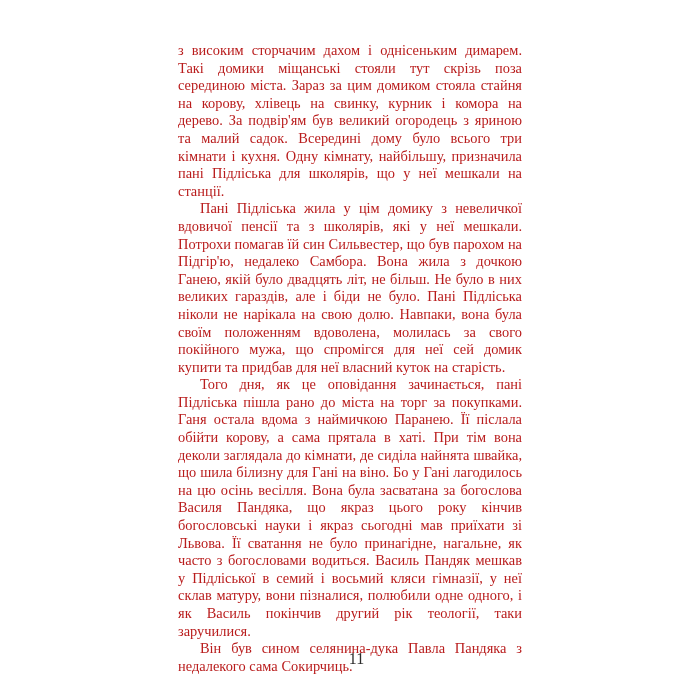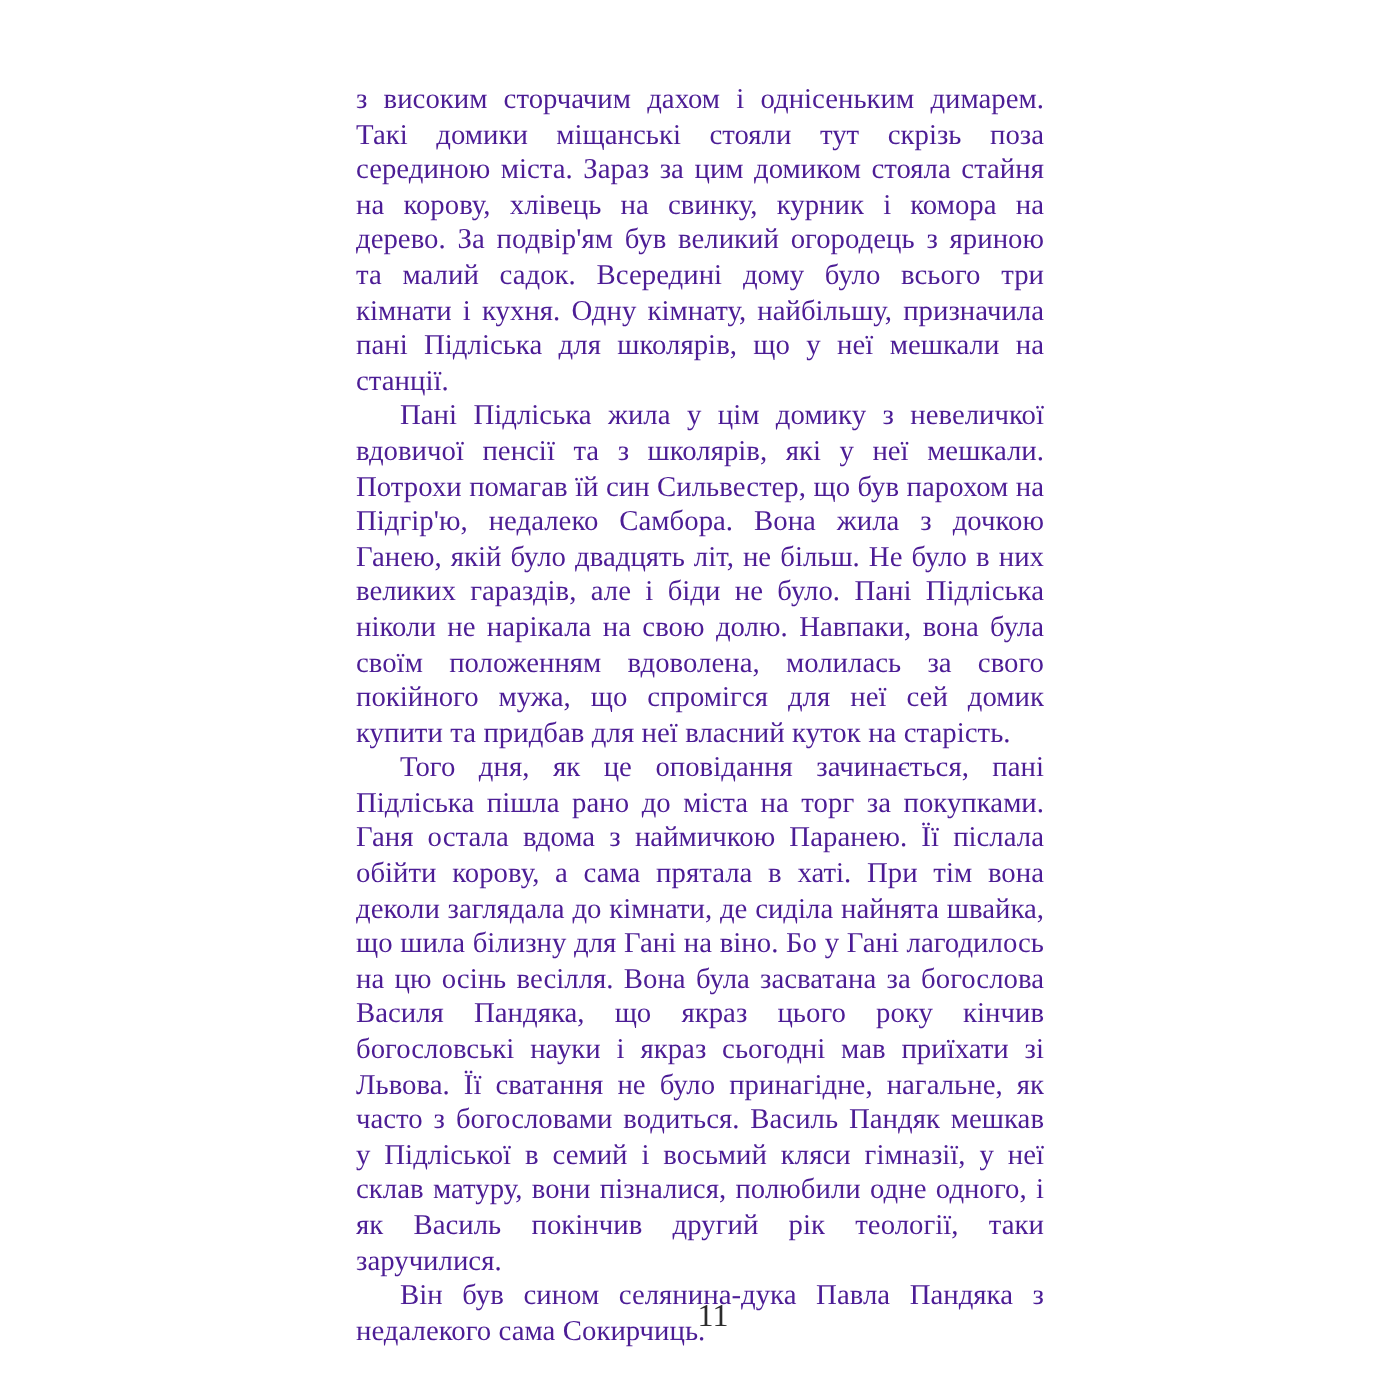--- a/index.html
+++ b/index.html
@@ -27,21 +27,21 @@
     position: absolute;
     left: 178px;
     top: 42px;
     width: 344px;
   }
 
   .para {
     margin: 0;
     font-size: 14.4px;
     line-height: 17.6px;
-    color: #4c1d95;
+    color: #b91c1c;
     text-align: justify;
     text-justify: inter-word;
     text-indent: 22px;
     hyphens: manual;
     -webkit-hyphens: manual;
     word-spacing: 0.1px;
     letter-spacing: 0.01px;
   }
 
   

